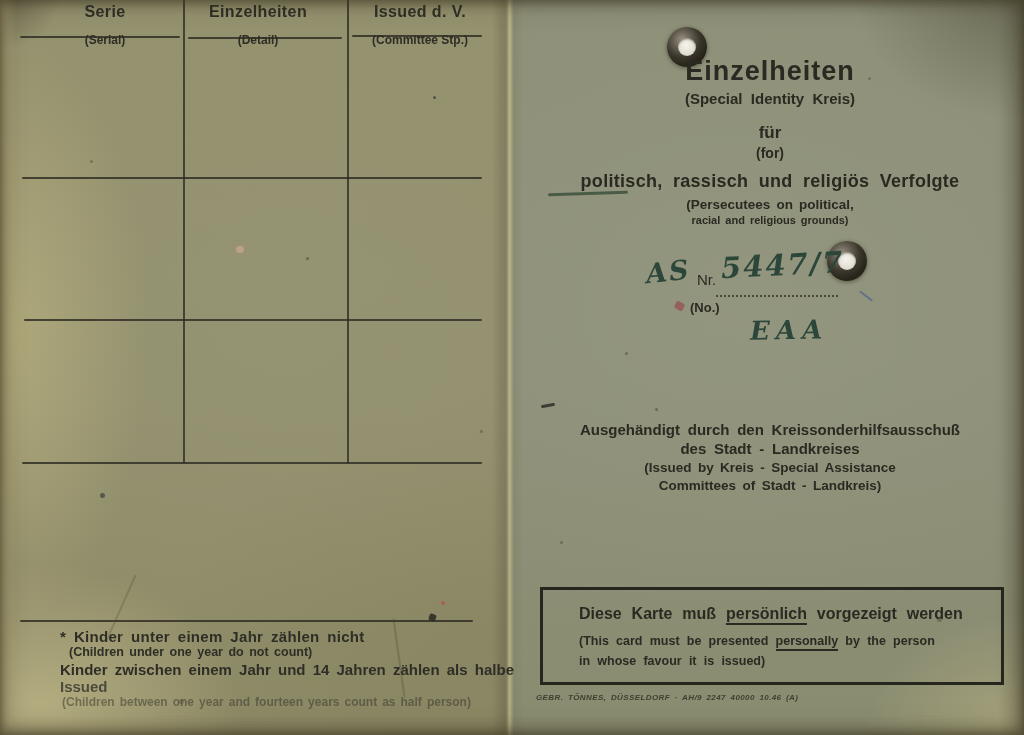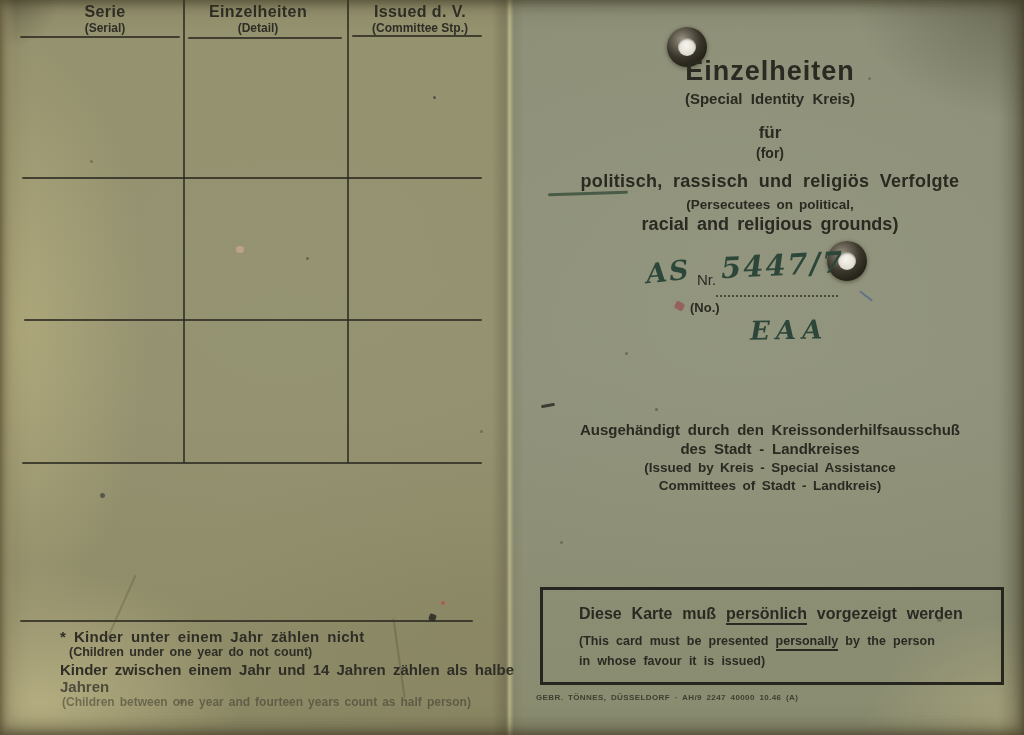--- a/index.html
+++ b/index.html
@@ -27,40 +27,40 @@
     inset 0 5px 10px rgba(60,55,35,.3), inset 0 -6px 12px rgba(60,55,35,.35);}
   .edge-left{width:16px;background:linear-gradient(90deg,#b4aa7c,rgba(180,170,124,0));opacity:.8;}
 
   
   .hline{position:absolute;height:2px;background:rgba(45,44,34,.82);border-radius:1px;}
   .vline{position:absolute;width:2px;background:rgba(45,44,34,.78);}
 
   
   .th{position:absolute;text-align:center;color:#2e2e26;}
   .th .de{font-weight:bold;font-size:16px;letter-spacing:.4px;}
-  .th .en{font-weight:bold;font-size:12px;margin-top:0;}
+  .th .en{font-weight:bold;font-size:12px;margin-top:12px;}
 
   
   .fn{position:absolute;color:#2e2e26;white-space:nowrap;margin-left:32px;}
   .fn1{left:28px;top:628px;font-size:15px;font-weight:bold;word-spacing:.22em;letter-spacing:.3px;}
   .fn1en{left:37px;top:645px;font-size:12.5px;font-weight:bold;word-spacing:.16em;}
   .fn2{left:28px;top:661px;width:454px;font-size:15px;font-weight:bold;word-spacing:.2em;
        text-align:justify;text-align-last:justify;white-space:normal;}
   .fn2b{left:28px;top:678px;font-size:15px;font-weight:bold;opacity:.75;}
   .fn2en{left:30px;top:695px;font-size:12px;font-weight:bold;opacity:.48;word-spacing:.14em;}
 
   
   .rpc{position:absolute;left:520px;width:500px;text-align:center;color:#2a2a22;}
   .title{top:56px;font-size:27px;font-weight:bold;letter-spacing:1px;word-spacing:2px;}
   .title-en{top:90px;font-size:15px;font-weight:bold;word-spacing:.28em;}
   .fuer{top:123px;font-size:17px;font-weight:bold;}
   .for-en{top:145px;font-size:14px;font-weight:bold;}
   .pol{top:171px;font-size:18px;font-weight:bold;word-spacing:.28em;letter-spacing:.3px;}
   .pers1{top:197px;font-size:13.5px;font-weight:bold;word-spacing:.18em;}
-  .pers2{top:214px;font-size:18px;font-weight:bold;word-spacing:.18em;}
+  .pers2{top:214px;font-size:11px;font-weight:bold;word-spacing:.18em;}
   .iss1{top:421px;font-size:15px;font-weight:bold;word-spacing:.24em;}
   .iss2{top:440px;font-size:15px;font-weight:bold;word-spacing:.24em;}
   .iss3{top:460px;font-size:13.5px;font-weight:bold;word-spacing:.2em;}
   .iss4{top:478px;font-size:13.5px;font-weight:bold;word-spacing:.2em;}
 
   
   .grommet{position:absolute;width:40px;height:40px;border-radius:50%;
     background:radial-gradient(circle at 38% 32%, #9a9384 0%, #6b6557 22%, #3a362c 48%, #262319 72%, #4a463c 100%);
     box-shadow:0 1px 4px rgba(40,38,25,.55);}
   .grommet .hole{position:absolute;left:11px;top:11px;width:18px;height:18px;border-radius:50%;
@@ -81,21 +81,21 @@
 
   
   .notice{position:absolute;left:540px;top:587px;width:458px;height:92px;border:3px solid #26261f;}
   .nb{position:absolute;left:36px;color:#2a2a22;white-space:nowrap;}
   .nb1{top:15px;font-size:16px;font-weight:bold;word-spacing:.34em;}
   .nb2{top:44px;font-size:12.5px;font-weight:bold;word-spacing:.3em;}
   .nb3{top:64px;font-size:12.5px;font-weight:bold;word-spacing:.3em;text-align:right;}
   .u{border-bottom:2px solid #2a2a22;padding-bottom:1px;}
 
   .imprint{position:absolute;left:536px;top:693px;font-size:8px;font-weight:bold;
-    letter-spacing:.4px;word-spacing:2px;color:rgba(50,48,38,.85);white-space:nowrap;}
+    letter-spacing:.4px;word-spacing:2px;color:rgba(50,48,38,.85);white-space:nowrap;font-style:italic;}
 
   
   .pen-underline{position:absolute;left:548px;top:192px;width:80px;height:3px;
     background:rgba(55,78,58,.8);transform:rotate(-2deg);border-radius:2px;}
   .dash-mark{position:absolute;left:541px;top:404px;width:14px;height:3px;
     background:rgba(40,40,32,.8);transform:rotate(-10deg);border-radius:2px;}
   .red-mark{position:absolute;left:675px;top:302px;width:9px;height:8px;
     background:rgba(150,45,60,.5);transform:rotate(28deg);border-radius:2px;}
   .red-dot{position:absolute;left:441px;top:601px;width:4px;height:4px;border-radius:50%;
     background:rgba(190,70,60,.65);}
@@ -150,21 +150,21 @@
     <div class="hline" style="left:24px;top:319px;width:458px;"></div>
     <div class="hline" style="left:22px;top:462px;width:460px;"></div>
     <div class="hline" style="left:20px;top:620px;width:453px;"></div>
 
     <div class="vline" style="left:183px;top:0;height:463px;"></div>
     <div class="vline" style="left:347px;top:0;height:463px;"></div>
 
     <div class="fn fn1">* Kinder unter einem Jahr zählen nicht</div>
     <div class="fn fn1en">(Children under one year do not count)</div>
     <div class="fn fn2">Kinder zwischen einem Jahr und 14 Jahren zählen als halbe</div>
-    <div class="fn fn2b">Jahren</div>
+    <div class="fn fn2b">Issued</div>
     <div class="fn fn2en">(Children between one year and fourteen years count as half person)</div>
   </div>
 
   <div>
 
     <div class="grommet g1">
         <span class="hole"></span>
       </div>
 
     <div class="rpc title">Einzelheiten</div>

